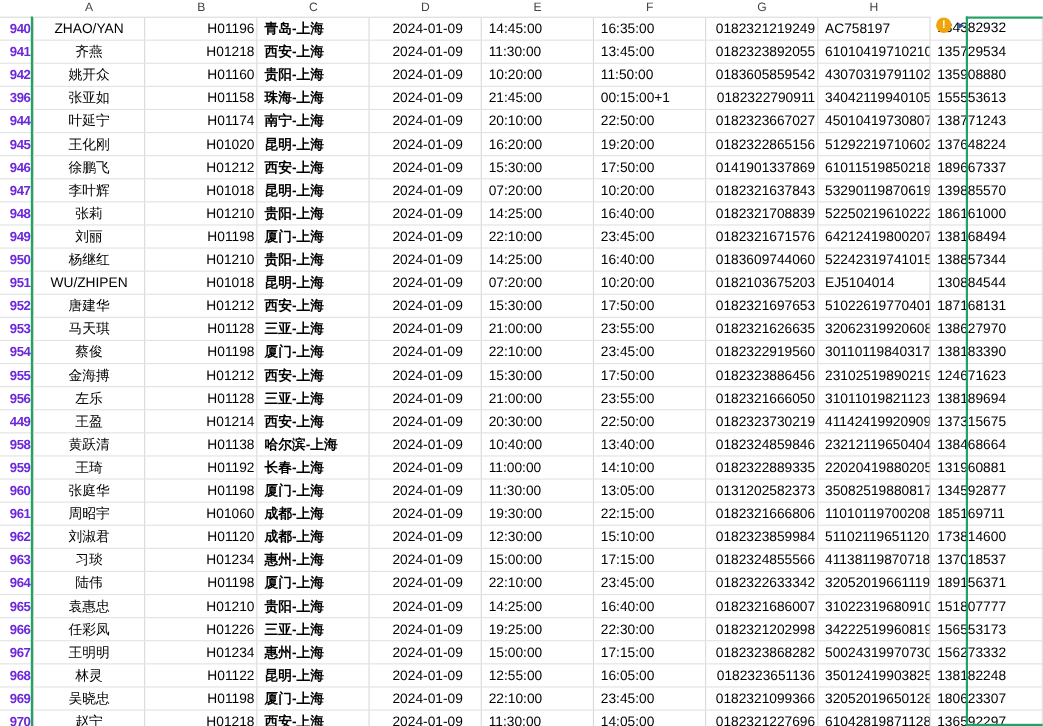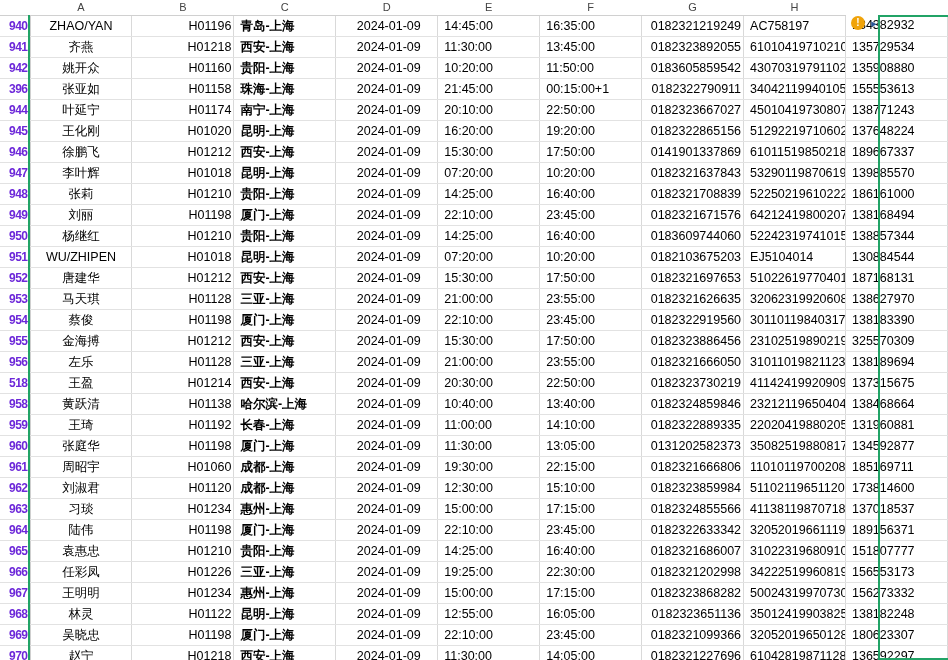--- a/index.html
+++ b/index.html
@@ -314,36 +314,36 @@
       <tr>
           <td class="rowhead">955</td>
           <td class="c-name">金海搏</td>
           <td class="c-code">H01212</td>
           <td class="c-route">西安-上海</td>
           <td class="c-date">2024-01-09</td>
           <td class="c-time">15:30:00</td>
           <td class="c-time">17:50:00</td>
           <td class="c-num1">0182323886456</td>
           <td class="c-num2">231025198902195714</td>
-          <td class="c-num3">325570309</td>
+          <td class="c-num3">124671623</td>
         </tr>
       <tr>
           <td class="rowhead">956</td>
           <td class="c-name">左乐</td>
           <td class="c-code">H01128</td>
           <td class="c-route">三亚-上海</td>
           <td class="c-date">2024-01-09</td>
           <td class="c-time">21:00:00</td>
           <td class="c-time">23:55:00</td>
           <td class="c-num1">0182321666050</td>
           <td class="c-num2">310110198211234454</td>
           <td class="c-num3">138189694</td>
         </tr>
       <tr>
-          <td class="rowhead">518</td>
+          <td class="rowhead">449</td>
           <td class="c-name">王盈</td>
           <td class="c-code">H01214</td>
           <td class="c-route">西安-上海</td>
           <td class="c-date">2024-01-09</td>
           <td class="c-time">20:30:00</td>
           <td class="c-time">22:50:00</td>
           <td class="c-num1">0182323730219</td>
           <td class="c-num2">411424199209097562</td>
           <td class="c-num3">137315675</td>
         </tr>

